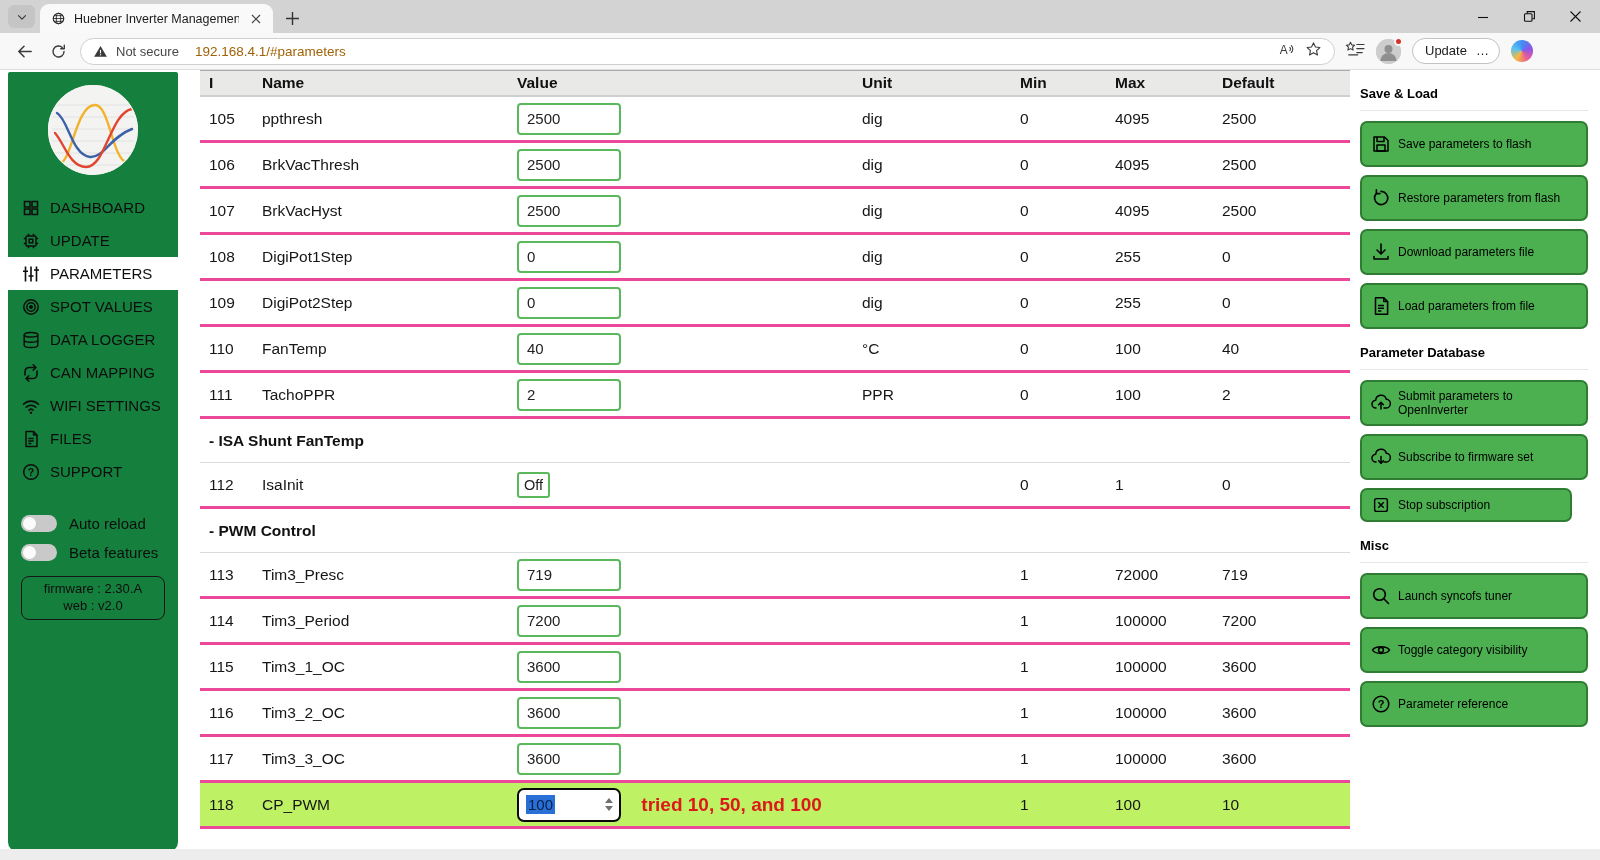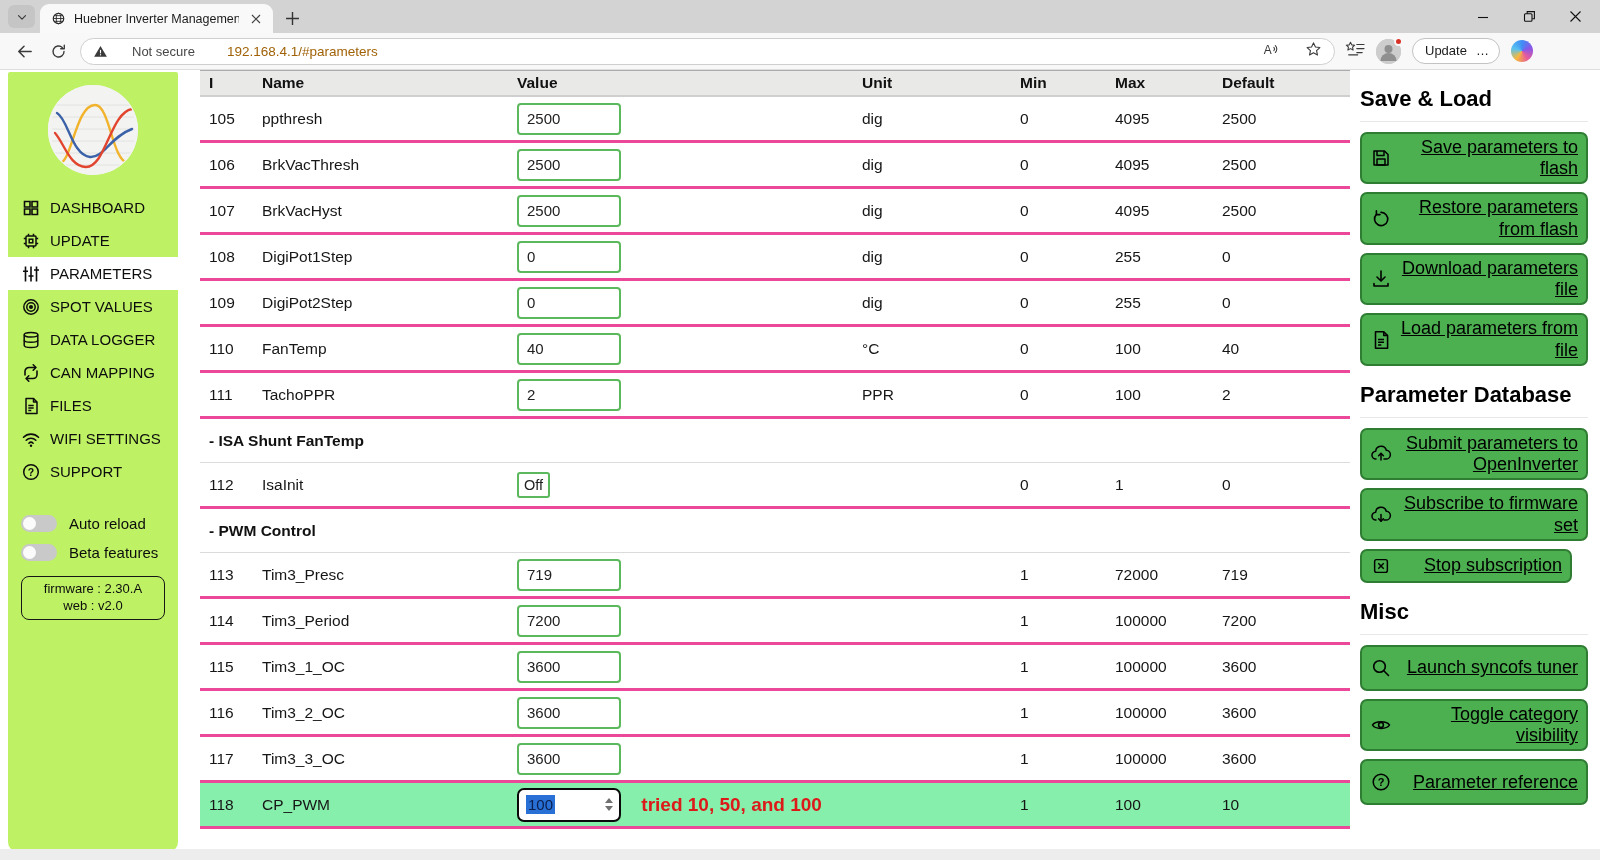--- a/index.html
+++ b/index.html
@@ -11,66 +11,66 @@
   .tab-chevron { position:absolute; left:8px; top:5px; width:27px; height:23px; background:#c5c5c5; border-radius:6px; display:flex; align-items:center; justify-content:center; cursor:pointer; }
   .tab { position:absolute; left:40px; top:4px; width:233px; height:29px; background:#f9f9f9; border-radius:9px 9px 0 0; display:flex; align-items:center; padding:0 8px 0 11px; gap:8px; }
   .tab-title { flex:1; font-size:12.5px; color:#1b1b1b; white-space:nowrap; overflow:hidden; }
   .tab-close { width:18px; height:18px; display:flex; align-items:center; justify-content:center; cursor:pointer; }
   .newtab { position:absolute; left:282px; top:8px; width:20px; height:20px; display:flex; align-items:center; justify-content:center; cursor:pointer; }
   .wincontrols { position:absolute; right:2px; top:0; height:33px; display:flex; }
   .wbtn { width:46px; height:33px; display:flex; align-items:center; justify-content:center; cursor:pointer; }
 
   .toolbar { position:absolute; top:33px; left:0; width:1600px; height:37px; background:#f8f8f8; border-bottom:1px solid #dedede; display:flex; align-items:center; padding:0 12px; gap:10px; }
   .navbtn { width:24px; height:24px; display:flex; align-items:center; justify-content:center; cursor:pointer; }
-  .urlbar { width:1255px; height:27px; border:1px solid #cfcfcf; border-radius:14px; background:#fff; display:flex; align-items:center; padding:0 12px; gap:24px; }
+  .urlbar { width:1255px; height:27px; border:1px solid #cfcfcf; border-radius:14px; background:#fff; display:flex; align-items:center; padding:0 12px; gap:8px; }
   .sec-label { font-size:13px; color:#474747; white-space:nowrap; }
   .url-text { font-size:13.5px; color:#a16207; margin-left:8px; flex:1; white-space:nowrap; overflow:hidden; }
   .tb-right { display:flex; align-items:center; gap:11px; }
   .avatar { position:relative; width:25px; height:25px; border-radius:50%; background:#cdcdcd; overflow:visible; cursor:pointer; }
   .avatar svg { position:absolute; left:0; top:0; }
   .avatar .dot { position:absolute; top:-2px; right:-2px; width:9px; height:9px; background:#d93025; border-radius:50%; border:2px solid #f8f8f8; }
   .updatepill { display:flex; align-items:center; gap:9px; border:1px solid #c3c3c3; border-radius:14px; background:#fff; padding:4px 10px 5px 12px; cursor:pointer; }
   .updatepill .ut { font-size:13px; color:#1b1b1b; }
   .copilot { width:22px; height:22px; border-radius:50%; background:conic-gradient(#3f8ef5,#8a57e8,#e85b9a,#f6b93d,#58c1f0,#3f8ef5); cursor:pointer; }
 
   
-  .sidebar { position:absolute; left:8px; top:72px; width:170px; height:780px; background:#bef264; border-radius:2px 2px 10px 10px; }
+  .sidebar { position:absolute; left:8px; top:72px; width:170px; height:780px; background:#15803d; border-radius:2px 2px 10px 10px; }
   .logo { width:90px; height:90px; border-radius:50%; background:#f3f3f1; margin:13px auto 16px; }
   .snav { display:flex; align-items:center; gap:9px; height:33px; padding-left:13px; font-size:15px; color:#0d0d0d; cursor:pointer; white-space:nowrap; }
   .snav.active { background:#ffffff; }
   .snav svg { flex:0 0 20px; }
   .toggles { margin-top:21px; }
   .trow { display:flex; align-items:center; gap:12px; height:29px; padding-left:13px; font-size:15px; color:#0d0d0d; }
   .tgl { position:relative; width:36px; height:17px; border-radius:9px; background:#c9c9c9; flex:0 0 auto; cursor:pointer; }
   .tgl::after { content:""; position:absolute; left:2px; top:2px; width:13px; height:13px; border-radius:50%; background:#fbfbfb; }
   .fwbox { margin:9px 13px 0; border:1px solid #161616; border-radius:8px; text-align:center; font-size:13px; line-height:1.3; padding:4px 2px; color:#0d0d0d; }
 
   
   .main { position:absolute; left:200px; top:70px; width:1150px; }
   .phead, .prow { display:grid; grid-template-columns:53px 255px 345px 158px 95px 107px 1fr; align-items:center; padding-left:9px; }
   .phead { height:27px; background:#e9e9e8; font-weight:bold; font-size:15.5px; color:#111; border-top:1px solid #ababab; border-bottom:2px solid #cfcfcf; }
   .prow { height:46px; border-bottom:3px solid #ec4899; font-size:15.5px; color:#161616; }
   .srow { display:flex; align-items:center; height:44px; border-bottom:1px solid #dbdbdb; padding-left:9px; font-weight:bold; font-size:15.5px; color:#111; }
   .vinput { width:104px; height:32px; border:2px solid #5cb85c; border-radius:4px; font-family:"Liberation Sans",sans-serif; font-size:15px; color:#222; padding:0 8px; background:#fff; }
   .voff { display:inline-block; border:2px solid #5cb85c; border-radius:3px; padding:3px 5px; font-size:14.5px; color:#222; background:#fff; cursor:pointer; }
-  .row-highlight { background:#86efac; }
+  .row-highlight { background:#bef264; }
   .c-value { overflow:visible; white-space:nowrap; }
   .vfocus { display:inline-flex; vertical-align:middle; align-items:center; justify-content:space-between; width:104px; height:34px; border:2.5px solid #0a0a0a; border-radius:7px; background:#fff; padding:0 6px 0 7px; cursor:text; }
   .sel { background:#2970d6; color:#0a1f4d; font-size:15px; padding:1px 2px; }
   .spin { display:flex; flex-direction:column; gap:3px; align-items:center; cursor:pointer; }
   .spin i { display:block; width:0; height:0; border-left:4px solid transparent; border-right:4px solid transparent; }
   .spin .up { border-bottom:5px solid #707070; }
   .spin .dn { border-top:5px solid #707070; }
   .note { margin-left:16px; font-weight:bold; font-size:19px; color:#dc1a1a; vertical-align:middle; }
 
   
   .rpanel { position:absolute; left:1360px; top:70px; width:228px; }
-  .rp-title { font-size:22px; font-weight:bold; color:#000; margin-top:16px; padding-bottom:9px; border-bottom:1px solid #e7e7e7; margin-bottom:10px; }
+  .rp-title { font-size:13px; font-weight:bold; color:#000; margin-top:16px; padding-bottom:9px; border-bottom:1px solid #e7e7e7; margin-bottom:10px; }
   .gbtn { display:flex; align-items:center; gap:6px; background:#4caf50; border:2px solid #2f7d33; border-radius:7px; min-height:46px; padding:3px 8px; margin-bottom:8px; cursor:pointer; }
-  .gbtn .lbl { flex:1; text-align:right; font-size:18px; line-height:1.18; color:#000;text-decoration:underline; }
+  .gbtn .lbl { flex:1; text-align:left; font-size:12px; line-height:1.18; color:#000; }
   .gbtn svg { flex:0 0 22px; }
   .gbtn.small { min-height:34px; width:212px; }
 
   .hscrollbar { position:absolute; left:0; top:849px; width:1600px; height:11px; background:#ededed; }
 </style>
 </head>
 <body>
 
 <div class="page">
 
@@ -241,38 +241,38 @@
             <path d="M4,12V8.5a4,4 0 0 1 4-4h6.5"></path>
             <path d="M12.2,1.8l2.7,2.7-2.7,2.7"></path>
             <path d="M16,8v3.5a4,4 0 0 1-4,4H5.5"></path>
             <path d="M7.8,12.8l-2.7,2.7 2.7,2.7"></path>
           </g>
         </svg>
       <span>CAN MAPPING</span>
     </div>
     <div class="snav">
       <svg width="20" height="20" viewBox="0 0 20 20">
+          <g stroke="#0d0d0d" stroke-width="1.6" fill="none" stroke-linecap="round">
+            <path d="M2.5,8.2a10.6,10.6 0 0 1 15,0"></path>
+            <path d="M5.2,11.2a6.8,6.8 0 0 1 9.6,0"></path>
+            <path d="M7.9,14.2a3,3 0 0 1 4.2,0"></path>
+          </g>
+          <circle cx="10" cy="16.8" r="1.2" fill="#0d0d0d"></circle>
+        </svg>
+      <span>WIFI SETTINGS</span>
+    </div>
+    <div class="snav">
+      <svg width="20" height="20" viewBox="0 0 20 20">
           <g stroke="#0d0d0d" stroke-width="1.5" fill="none" stroke-linejoin="round">
             <path d="M5,2.5h7.5L16,6v11.5H5z"></path>
             <path d="M12.5,2.5V6H16"></path>
             <path d="M7.3,9.5h5.4 M7.3,12h5.4 M7.3,14.5h3"></path>
           </g>
         </svg>
       <span>FILES</span>
-    </div>
-    <div class="snav">
-      <svg width="20" height="20" viewBox="0 0 20 20">
-          <g stroke="#0d0d0d" stroke-width="1.6" fill="none" stroke-linecap="round">
-            <path d="M2.5,8.2a10.6,10.6 0 0 1 15,0"></path>
-            <path d="M5.2,11.2a6.8,6.8 0 0 1 9.6,0"></path>
-            <path d="M7.9,14.2a3,3 0 0 1 4.2,0"></path>
-          </g>
-          <circle cx="10" cy="16.8" r="1.2" fill="#0d0d0d"></circle>
-        </svg>
-      <span>WIFI SETTINGS</span>
     </div>
     <div class="snav">
       <svg width="20" height="20" viewBox="0 0 20 20">
           <circle cx="10" cy="10" r="7.3" stroke="#0d0d0d" stroke-width="1.5" fill="none"></circle>
           <text x="10" y="13.8" text-anchor="middle" font-size="10.5" font-weight="bold" fill="#0d0d0d" font-family="Liberation Sans, sans-serif">?</text>
         </svg>
       <span>SUPPORT</span>
     </div>
 
     <div class="toggles">

